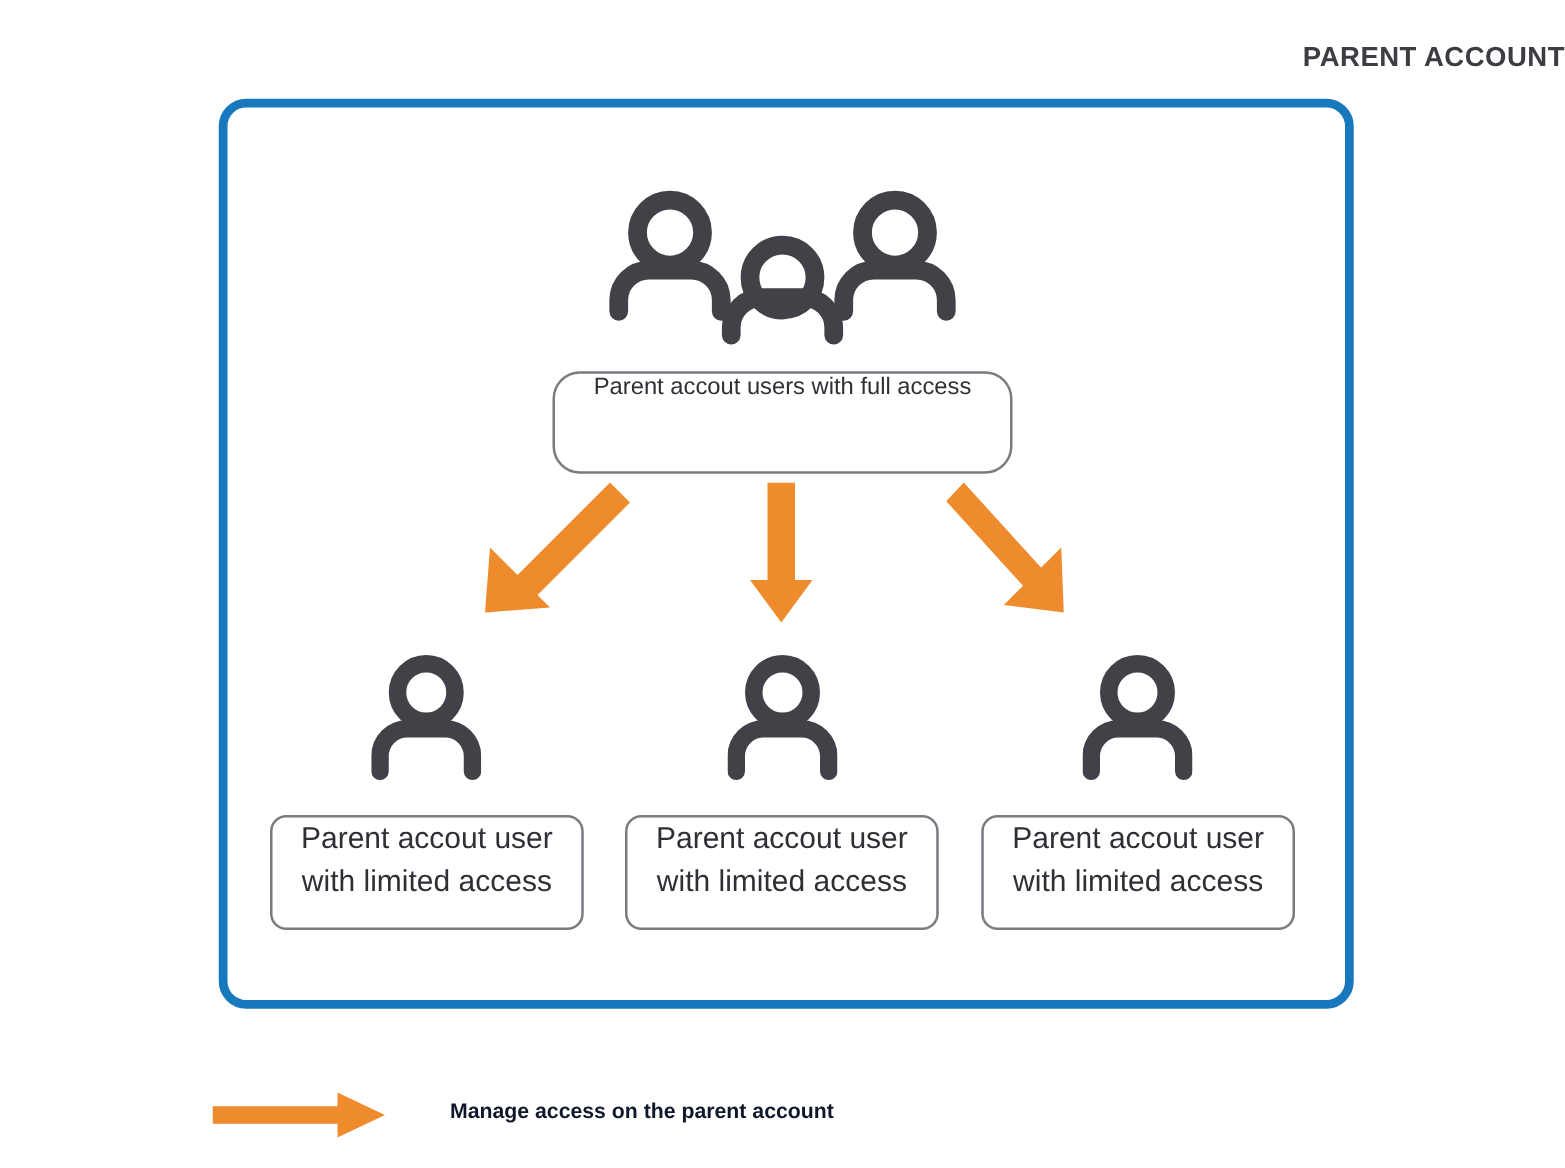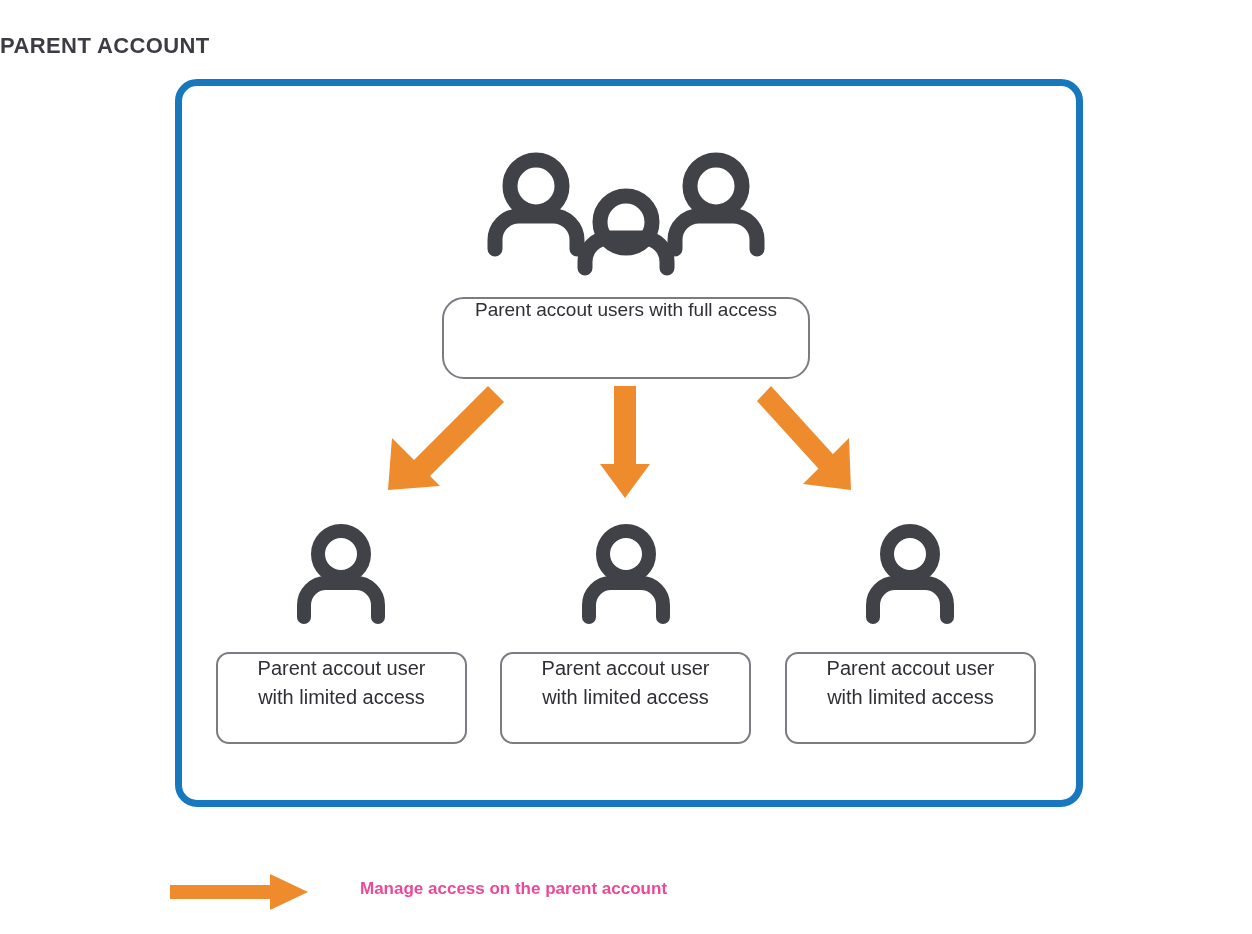--- a/index.html
+++ b/index.html
@@ -15,21 +15,21 @@
     font-family: "Liberation Sans", sans-serif;
     -webkit-font-smoothing: antialiased;
   }
 
   
   #page-title {
     position: absolute;
     left: 0;
     top: 33px;
     width: 1252px;
-    text-align: left;
+    text-align: right;
     font-size: 22px;
     font-weight: bold;
     letter-spacing: 0.4px;
     color: #3c3c42;
   }
 
   
   #parent-account-container {
     position: absolute;
     left: 175px;
@@ -78,21 +78,21 @@
     width: 368px;
     height: 82px;
     border-radius: 22px;
     font-size: 19px;
   }
   .child-label-box {
     width: 251px;
     height: 92px;
     top: 652px;
     border-radius: 13px;
-    font-size: 20px;
+    font-size: 24px;
     line-height: 1.45;
   }
   #child-label-box-1 { left: 216px; }
   #child-label-box-2 { left: 500px; }
   #child-label-box-3 { left: 785px; }
 
   
   .arrow-svg { position: absolute; }
   #arrow-left   { left: 388px; top: 386px; }
   #arrow-center { left: 598px; top: 386px; }
@@ -110,21 +110,21 @@
     position: absolute;
     left: 0;
     top: 6px;
   }
   #legend-text {
     position: absolute;
     left: 190px;
     top: 13px;
     font-size: 17px;
     font-weight: bold;
-    color: #ec4899;
+    color: #0f172a;
     white-space: nowrap;
   }
 </style>
 </head>
 <body>
 
 <div id="page-title">PARENT ACCOUNT</div>
 
 <div id="parent-account-container"></div>
 

